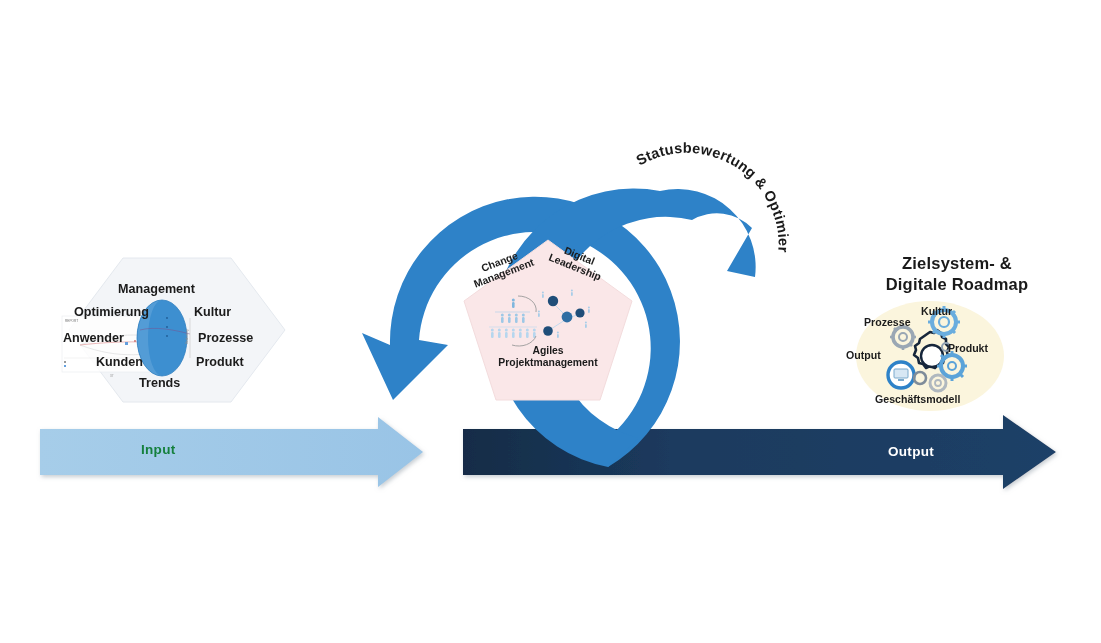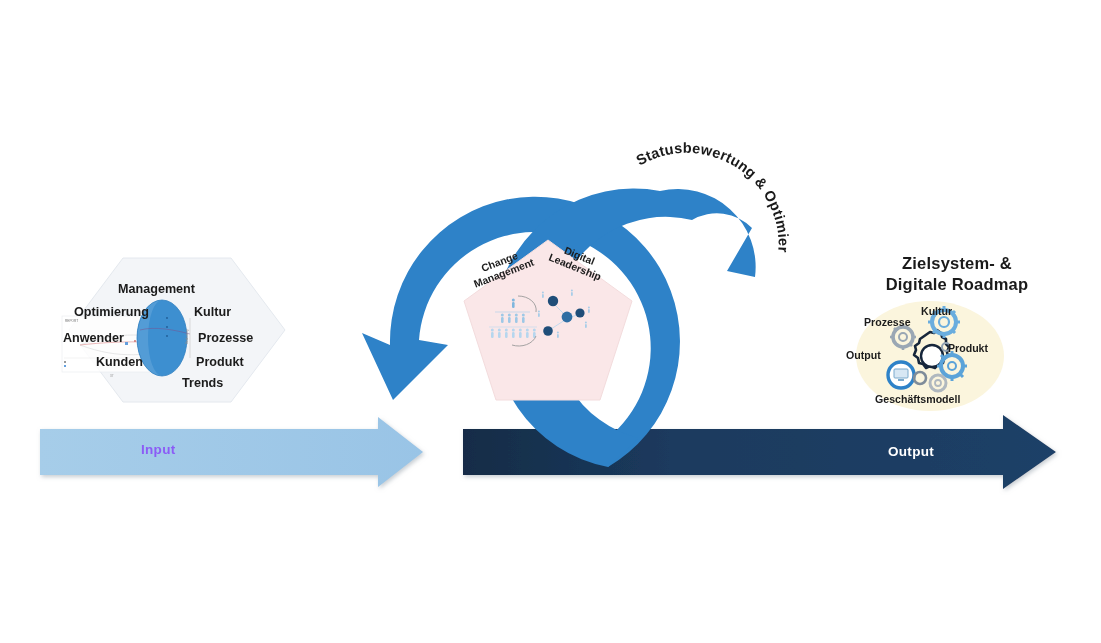--- a/index.html
+++ b/index.html
@@ -27,21 +27,21 @@
   }
   #left-heading{left:48px;  top:209px; width:250px; font-size:16.5px;}
   #right-heading{left:832px;top:253px; width:250px; font-size:16.5px;}
 
   
   .flow-label{
     font-weight:bold;
     font-size:13.5px;
     letter-spacing:.3px;
   }
-  #input-label{left:105px; top:442px; color:#8b5cf6;padding-left:36px;}
+  #input-label{left:105px; top:442px; color:#15803d;padding-left:36px;}
   #output-label{left:888px; top:444px; color:#ffffff;}
 
   
   .hex-label{
     font-weight:bold;
     color:#1b1b1b;
     font-size:12.6px;
     white-space:nowrap;
   }
 
@@ -131,21 +131,21 @@
     </g>
   </svg>
 
   <div class="abs hex-label" style="left:118px; top:282px;">Management</div>
   <div class="abs hex-label" style="left:74px;  top:305px;">Optimierung</div>
   <div class="abs hex-label" style="left:194px; top:305px;">Kultur</div>
   <div class="abs hex-label" style="left:63px;  top:331px;">Anwender</div>
   <div class="abs hex-label" style="left:198px; top:331px;">Prozesse</div>
   <div class="abs hex-label" style="left:88px;  top:355px;margin-left:8px;">Kunden</div>
   <div class="abs hex-label" style="left:196px; top:355px;">Produkt</div>
-  <div class="abs hex-label" style="left:139px; top:376px;margin-left:43px;">Trends</div>
+  <div class="abs hex-label" style="left:139px; top:376px;">Trends</div>
 
   <svg class="svg-layer" viewBox="0 0 1101 643">
     <defs>
       <path id="outerTextPath" d="M 393 300 A 142 142 0 0 1 640 205"></path>
       <path id="innerTextPath" d="M 636 168 A 92 92 0 0 1 778 255"></path>
     </defs>
 
     <g>
       <path d="M 390 345
                A 145 145 0 1 1 608 467
@@ -241,20 +241,22 @@
         <rect x="538" y="313" width="1.8" height="4" rx="0.9"></rect>
           <circle cx="538.9" cy="311.6" r="1"></circle>
       </g>
     </g>
   </svg>
 
   <div class="abs pent-label" style="left:466px; top:256px; width:72px; transform:rotate(-21deg);">Change
 Management</div>
   <div class="abs pent-label" style="left:541px; top:250px; width:72px; transform:rotate(22deg);">Digital
 Leadership</div>
+  <div class="abs pent-label" style="left:478px; top:345px; width:140px;">Agiles
+Projektmanagement</div>
 
   <svg class="svg-layer" viewBox="0 0 1101 643">
     <g>
       <ellipse cx="930" cy="356" rx="74" ry="55" fill="#fbf5dd"></ellipse>
     </g>
 
     <g>
 
       <g>
         <path d="M 930 332 l 4 1 3 -3 4 3 1 4 4 2 0 5 3 3 -2 5 1 4 -4 3 -1 4 -5 1 -3 4 -5 -2 -4 2 -3 -4 -4 -1 -1 -5 -4 -3 2 -5 -1 -4 4 -3 1 -4 z" fill="none" stroke="#16263b" stroke-width="2.6" stroke-linejoin="round"></path>

